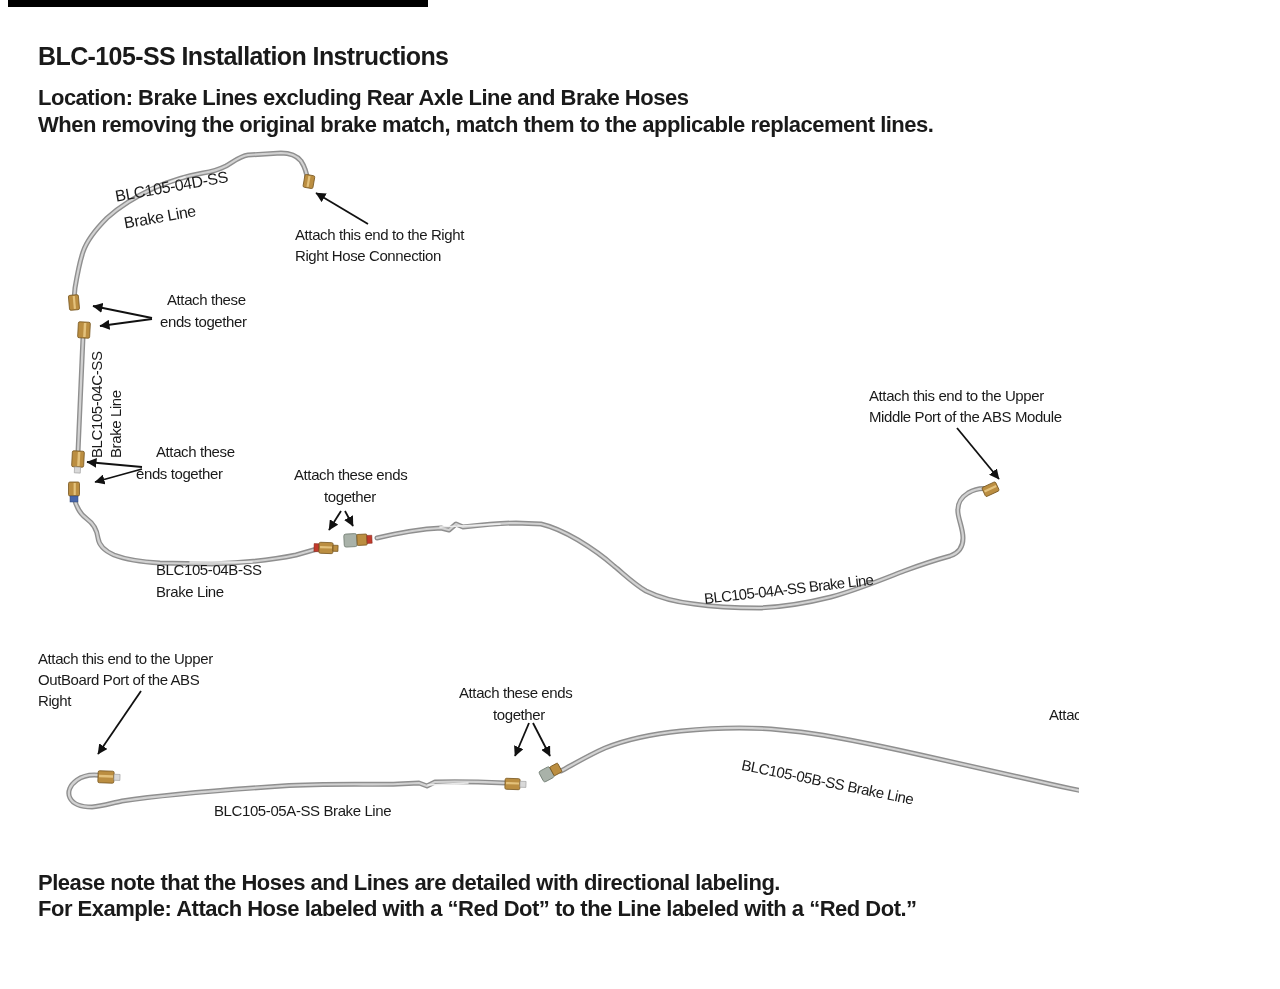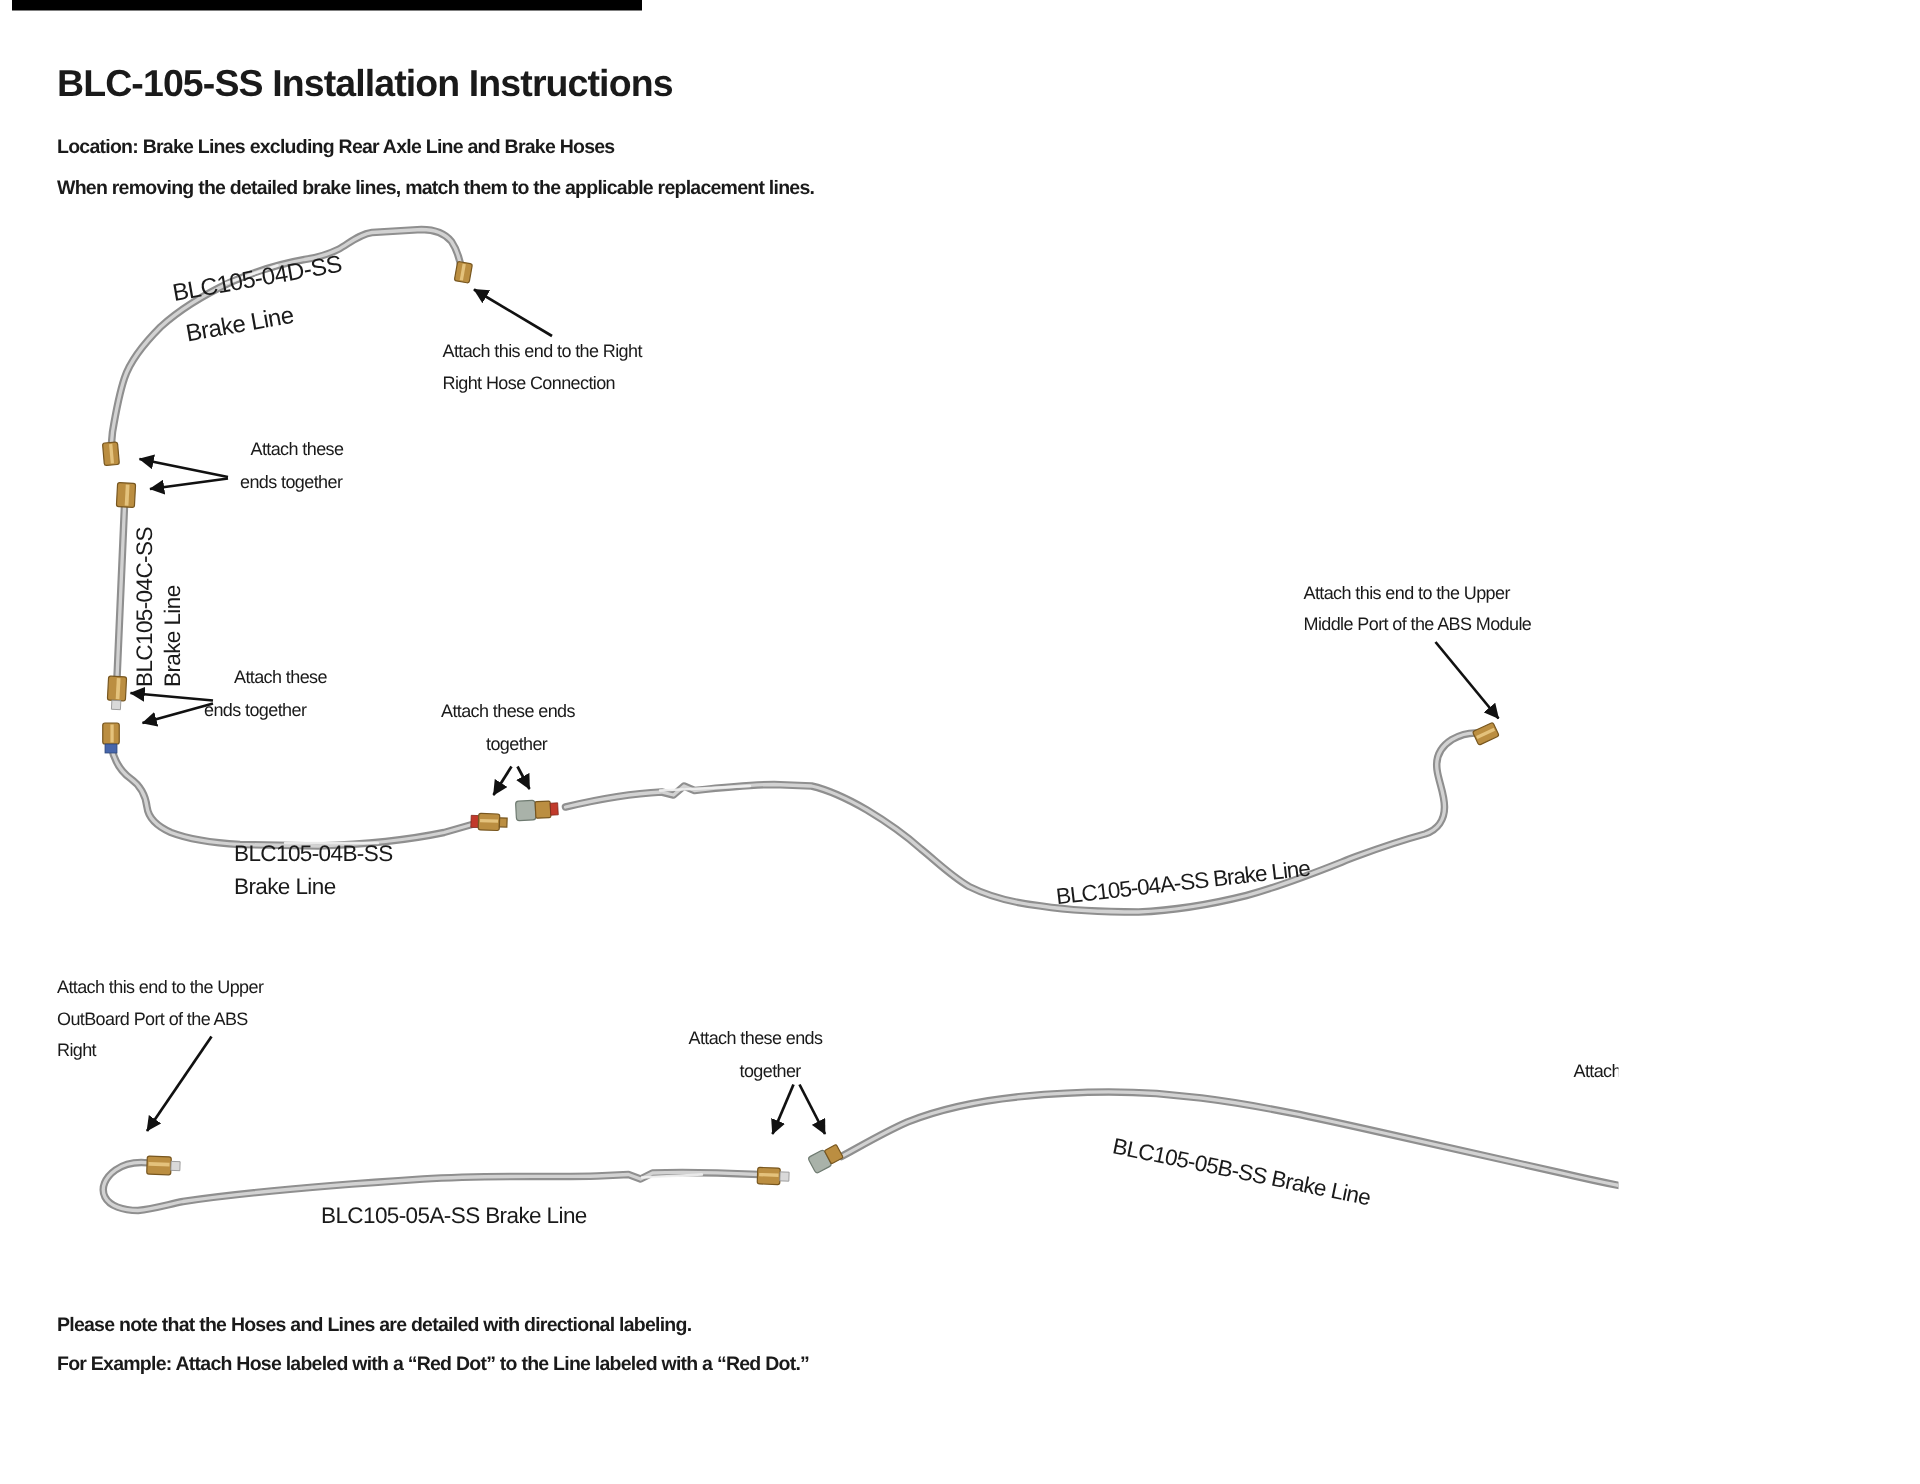--- a/index.html
+++ b/index.html
@@ -1,21 +1,21 @@
 <!DOCTYPE html>
 <html><head>
 <meta charset="utf-8">
 <style>
   html,body{margin:0;padding:0;background:#ffffff;}
   .page{position:relative;width:1079px;height:989px;background:#ffffff;overflow:hidden;
         font-family:"Liberation Sans",sans-serif;color:#1a1a1a;}
   .abs{position:absolute;}
   .title{font-size:25px;font-weight:bold;letter-spacing:-0.6px;white-space:nowrap;}
-  .hdr{font-size:13px;font-weight:bold;letter-spacing:-0.5px;white-space:nowrap;line-height:24px;}
-  .ann{font-size:12px;letter-spacing:-0.4px;line-height:21px;white-space:nowrap;}
+  .hdr{font-size:22px;font-weight:bold;letter-spacing:-0.5px;white-space:nowrap;line-height:24px;}
+  .ann{font-size:15px;letter-spacing:-0.4px;line-height:21px;white-space:nowrap;}
   .lbl{font-size:15px;letter-spacing:-0.4px;line-height:22px;white-space:nowrap;}
   .rot{transform-origin:0 0;}
   .vert{transform:rotate(-90deg);transform-origin:0 0;}
   .redaction{background:#000;}
   svg{position:absolute;left:0;top:0;}
   .tube-base{fill:none;stroke-width:5;stroke-linecap:round;stroke-linejoin:round;}
   .tube-hi{fill:none;stroke-width:2.2;stroke-linecap:round;stroke-linejoin:round;}
   .tube-glare{fill:none;stroke:#f2f2f2;stroke-width:1.6;stroke-linecap:round;opacity:0.9;}
   .arrow{fill:none;stroke-width:1.8;}
   .brass{fill:#bb8e41;stroke:#77561f;stroke-width:0.8;}
@@ -27,21 +27,21 @@
 </style>
 </head>
 <body>
 
 <div class="page">
 
   <div class="abs redaction" style="left:8px;top:0;width:420px;height:7px;"></div>
 
   <div class="abs title" style="left:38px;top:42px;">BLC-105-SS Installation Instructions</div>
   <div class="abs hdr" style="left:38px;top:86px;">Location: Brake Lines excluding Rear Axle Line and Brake Hoses</div>
-  <div class="abs hdr" style="left:38px;top:113px;">When removing the detailed brake lines, match them to the applicable replacement lines.</div>
+  <div class="abs hdr" style="left:38px;top:113px;">When removing the original brake match, match them to the applicable replacement lines.</div>
 
   <svg width="1280" height="989" viewBox="0 0 1280 989">
     <defs>
       <marker id="ah" markerUnits="userSpaceOnUse" markerWidth="12" markerHeight="10" refX="9.5" refY="5" orient="auto">
         <path d="M0,0 L10,5 L0,10 Z" fill="#111111"></path>
       </marker>
     </defs>
 
     <g>
       <path class="tube-base" d="M 308,182 C 307,174 305,167 301,161 C 297,156 290,153 281,153 L 248,155 C 240,156 233,162 226,166 C 218,170 210,172 203,173 C 186,176 170,181 154,188 C 137,196 119,207 107,218 C 96,229 87,240 83,252 C 79,264 77,276 75,288 L 74,299" stroke="#8f8f8f"></path>

